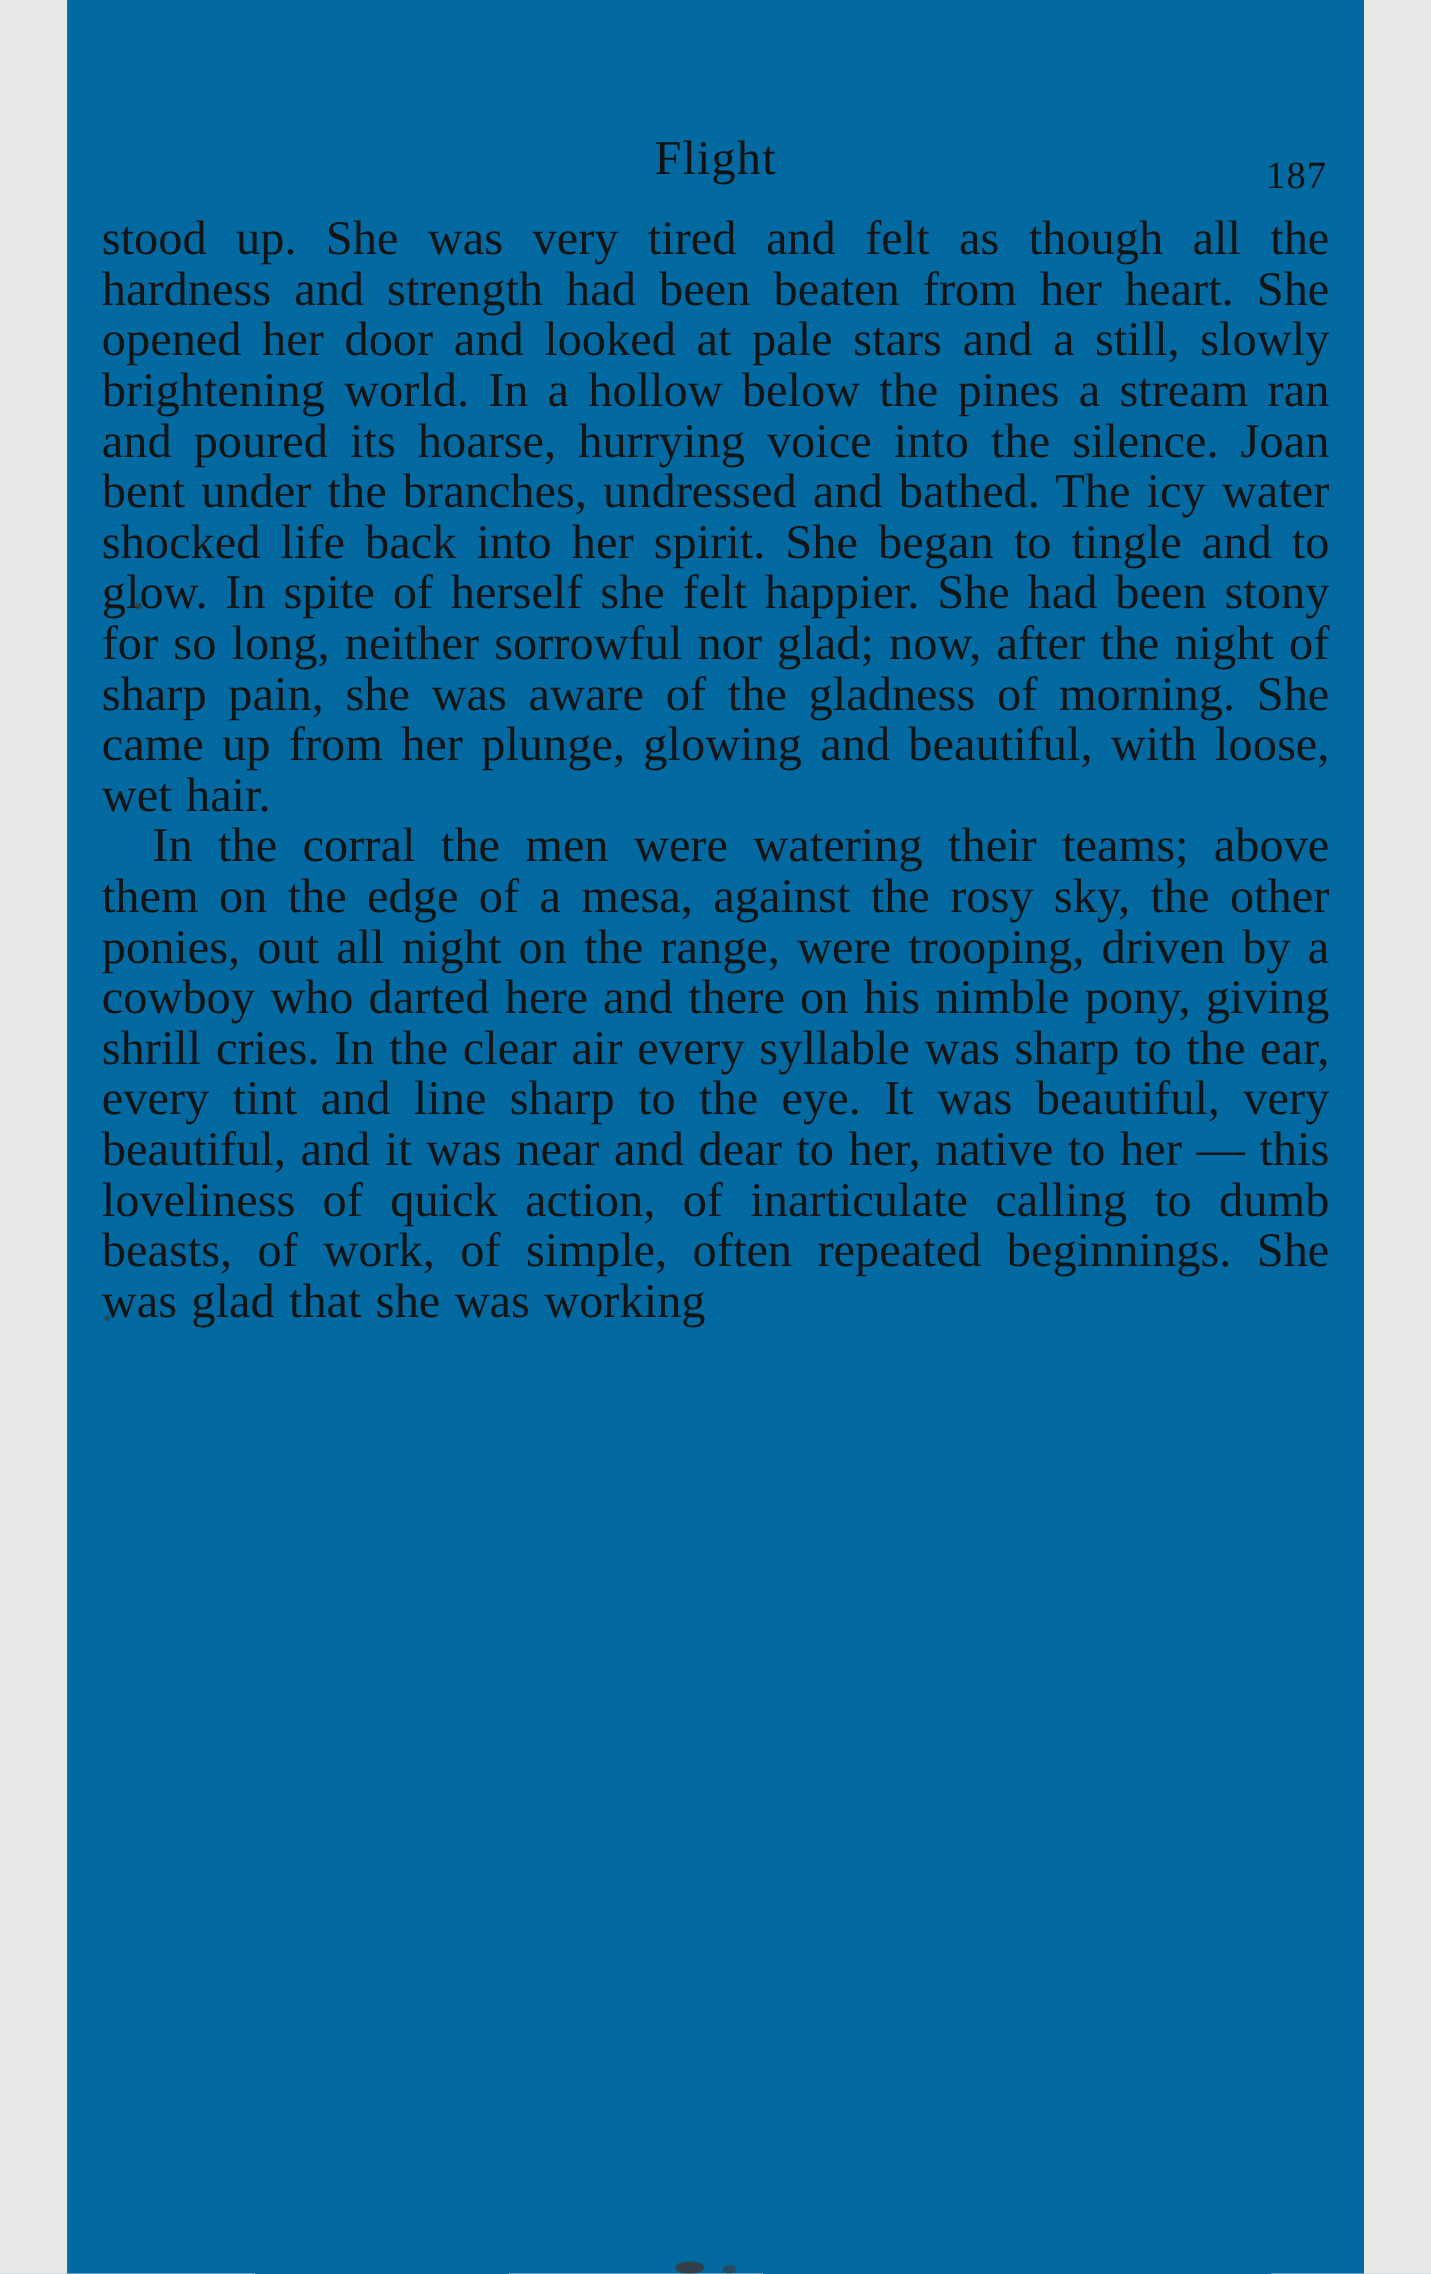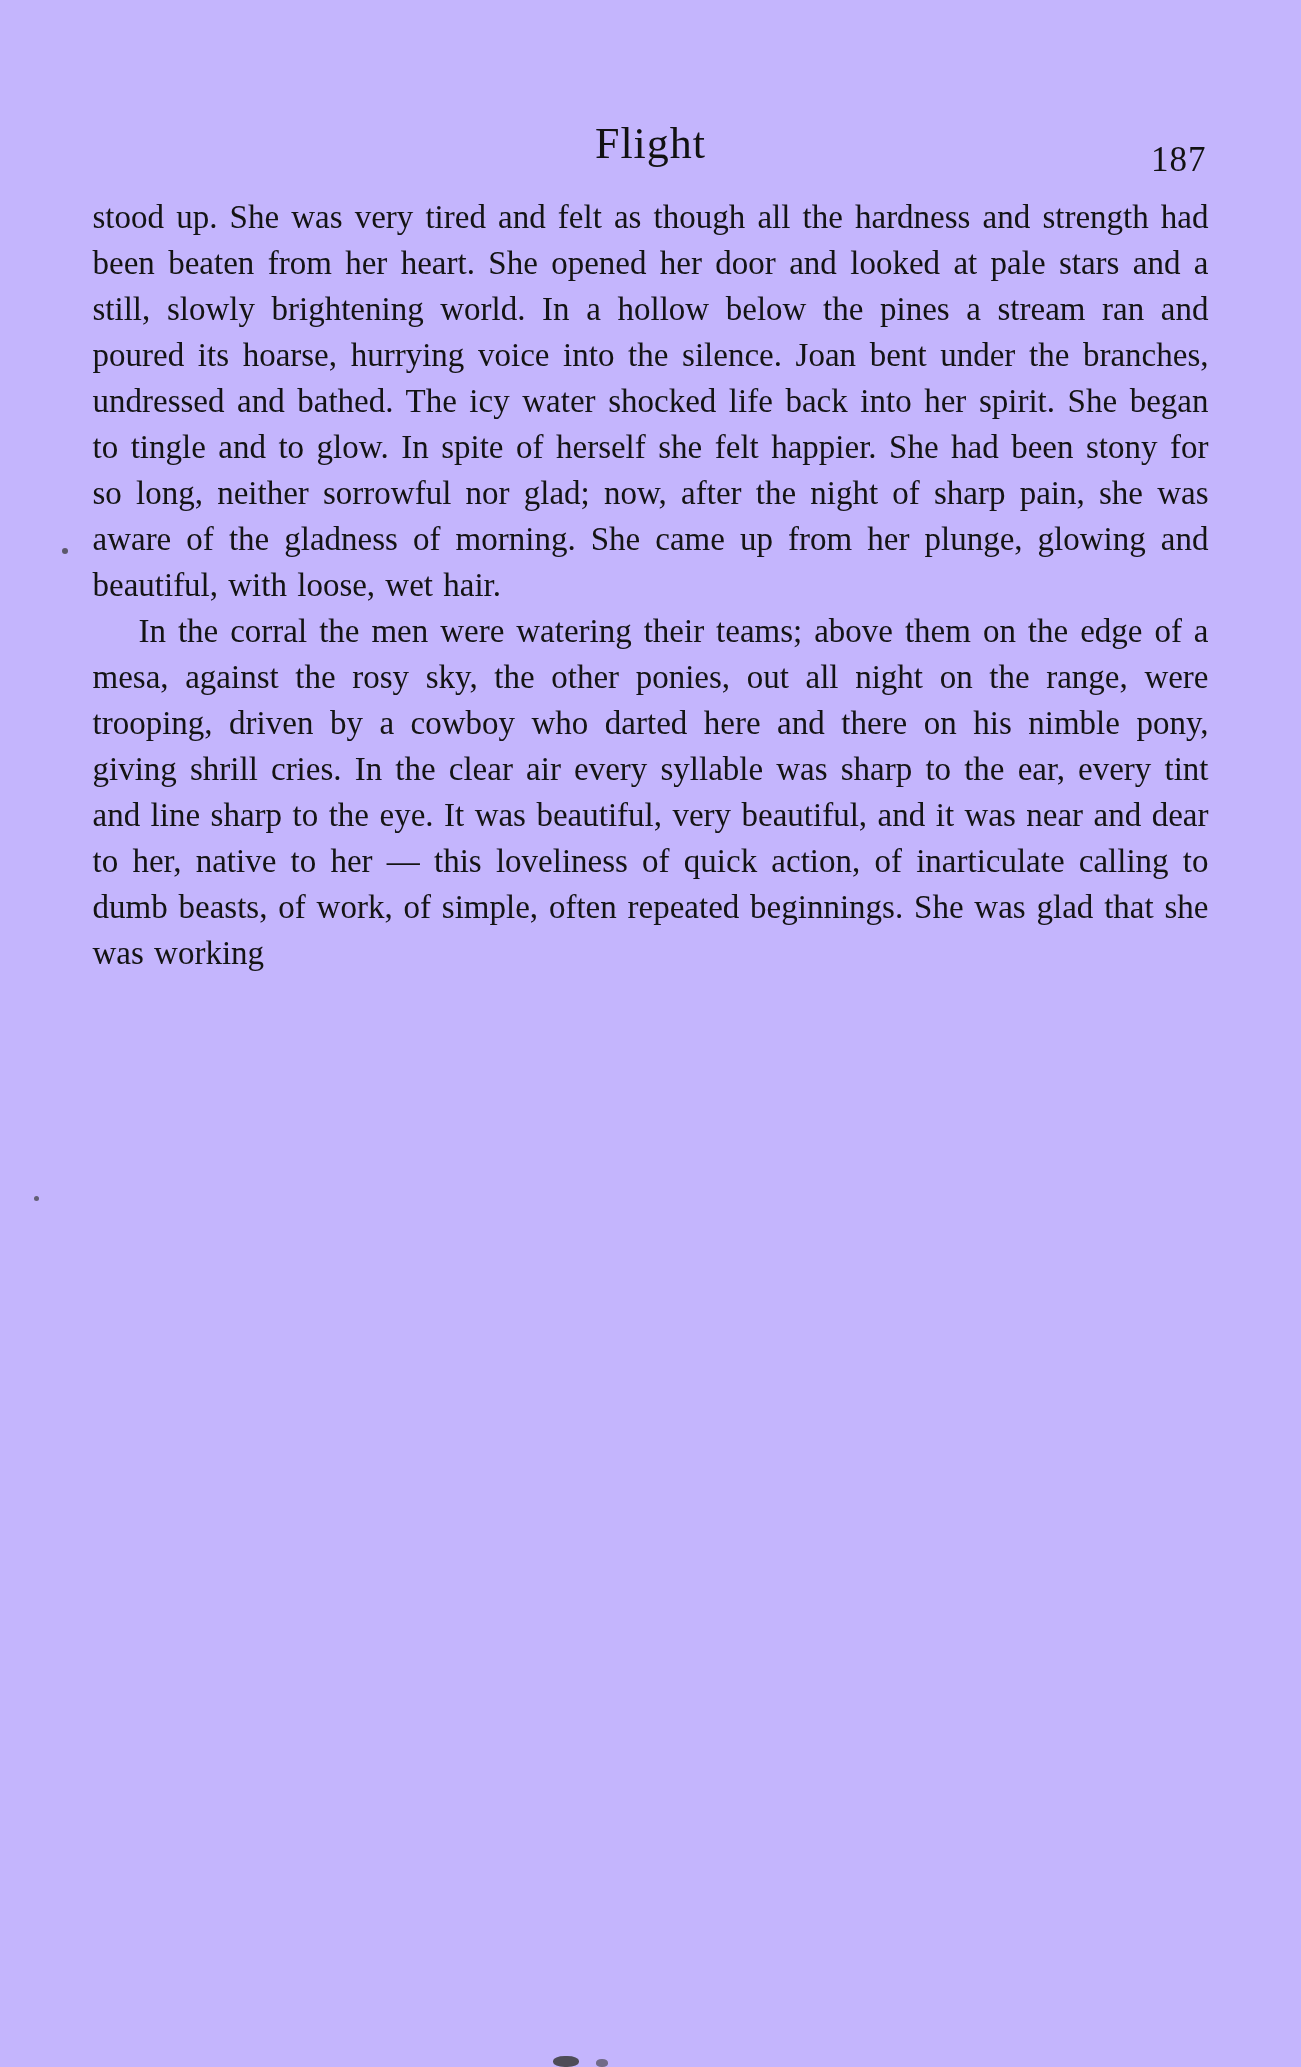--- a/index.html
+++ b/index.html
@@ -4,24 +4,24 @@
 <style>
   * { margin: 0; padding: 0; box-sizing: border-box; }
 
   html, body {
     background: #e8e8e6;
     font-family: "Liberation Serif", "DejaVu Serif", serif;
   }
 
   .book-page {
     position: relative;
-    width: 1301px;
+    width: 1179px;
     height: 2067px;
     margin: 0 auto;
-    background: #c4b5fd;
+    background: #0369a1;
     color: #161616;
     overflow: hidden;
   }
 
   .page-inner {
     position: relative;
     width: 1116px;
     margin: 0 auto;
     padding-top: 118px;
   }
@@ -43,21 +43,21 @@
   .page-number {
     position: absolute;
     right: 2px;
     top: 22px;
     font-size: 35px;
     letter-spacing: 1px;
     color: #121212;
   }
 
   .page-body {
-    font-size: 33px;
+    font-size: 44px;
     line-height: 46px;
     text-align: justify;
     text-justify: inter-word;
     color: #141414;
     word-spacing: 2px;
   }
 
   .para { margin: 0; }
   .para.indent { text-indent: 46px; }
 

